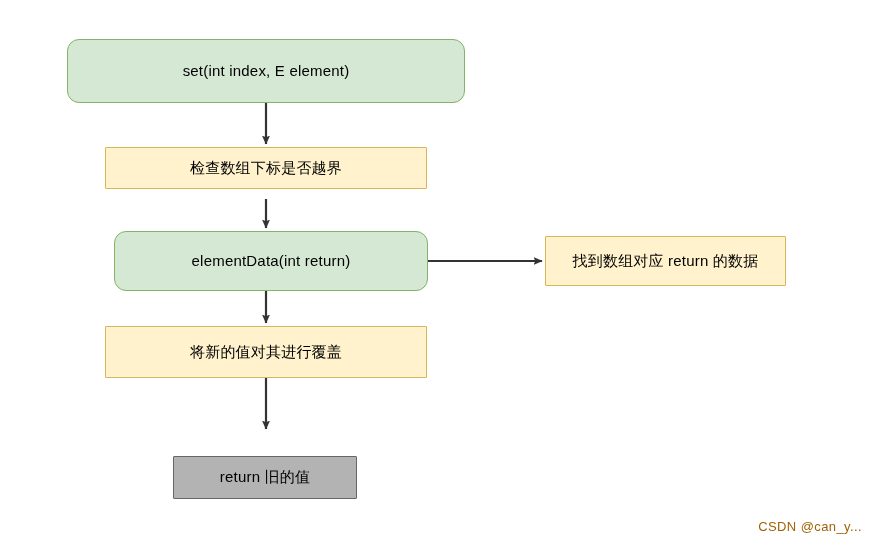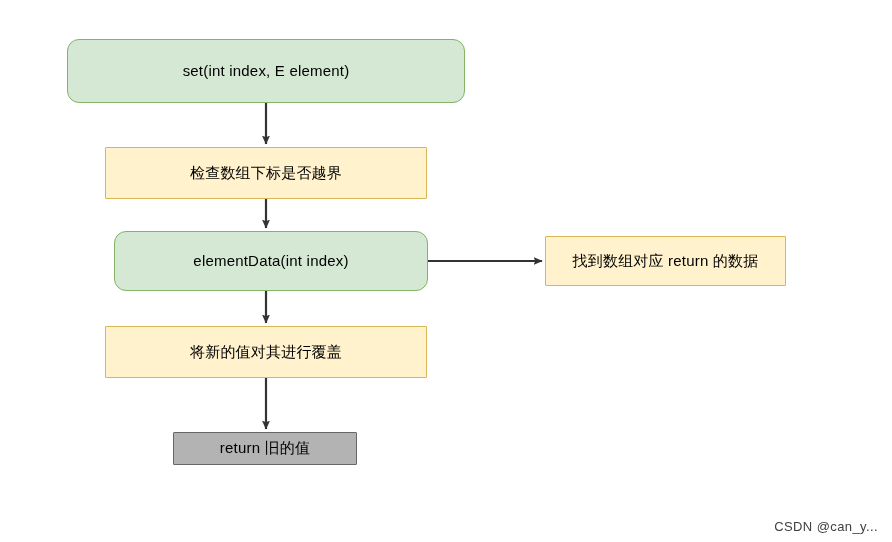--- a/index.html
+++ b/index.html
@@ -52,24 +52,24 @@
     position: absolute;
     left: 0;
     top: 0;
     width: 892px;
     height: 542px;
     z-index: 1;
     pointer-events: none;
   }
   .watermark {
     position: absolute;
-    right: 14px;
+    right: 30px;
     bottom: 8px;
     font-size: 13px;
-    color: #404040;
+    color: #a16207;
     letter-spacing: 0.4px;
     z-index: 3;
     user-select: none;
   }
 </style>
 </head>
 <body>
 
 <div id="canvas">
 
@@ -88,35 +88,35 @@
 
     <line x1="266" y1="291" x2="266" y2="323" stroke="#333333" stroke-width="2.2" marker-end="url(#arrowhead)"></line>
 
     <line x1="266" y1="378" x2="266" y2="429" stroke="#333333" stroke-width="2.2" marker-end="url(#arrowhead)"></line>
   </svg>
 
   <div class="node node-green" style="left:67px; top:39px; width:398px; height:64px;">
     <span>set(int index, E element)</span>
   </div>
 
-  <div class="node node-yellow" style="left:105px; top:147px; width:322px; height:52px;">
+  <div class="node node-yellow" style="left:105px; top:147px; width:322px; height:42px;">
     <span>检查数组下标是否越界</span>
   </div>
 
   <div class="node node-green" style="left:114px; top:231px; width:314px; height:60px;">
-    <span>elementData(int index)</span>
+    <span>elementData(int return)</span>
   </div>
 
   <div class="node node-yellow" style="left:545px; top:236px; width:241px; height:50px;">
     <span>找到数组对应 return 的数据</span>
   </div>
 
   <div class="node node-yellow" style="left:105px; top:326px; width:322px; height:52px;justify-content:center;">
     <span>将新的值对其进行覆盖</span>
   </div>
 
-  <div class="node node-gray" style="left:173px; top:432px; width:184px; height:33px;text-align:center;">
+  <div class="node node-gray" style="left:173px; top:456px; width:184px; height:43px;text-align:center;">
     <span>return 旧的值</span>
   </div>
 
   <div class="watermark">CSDN @can_y...</div>
 
 </div>
 
 </body></html>

